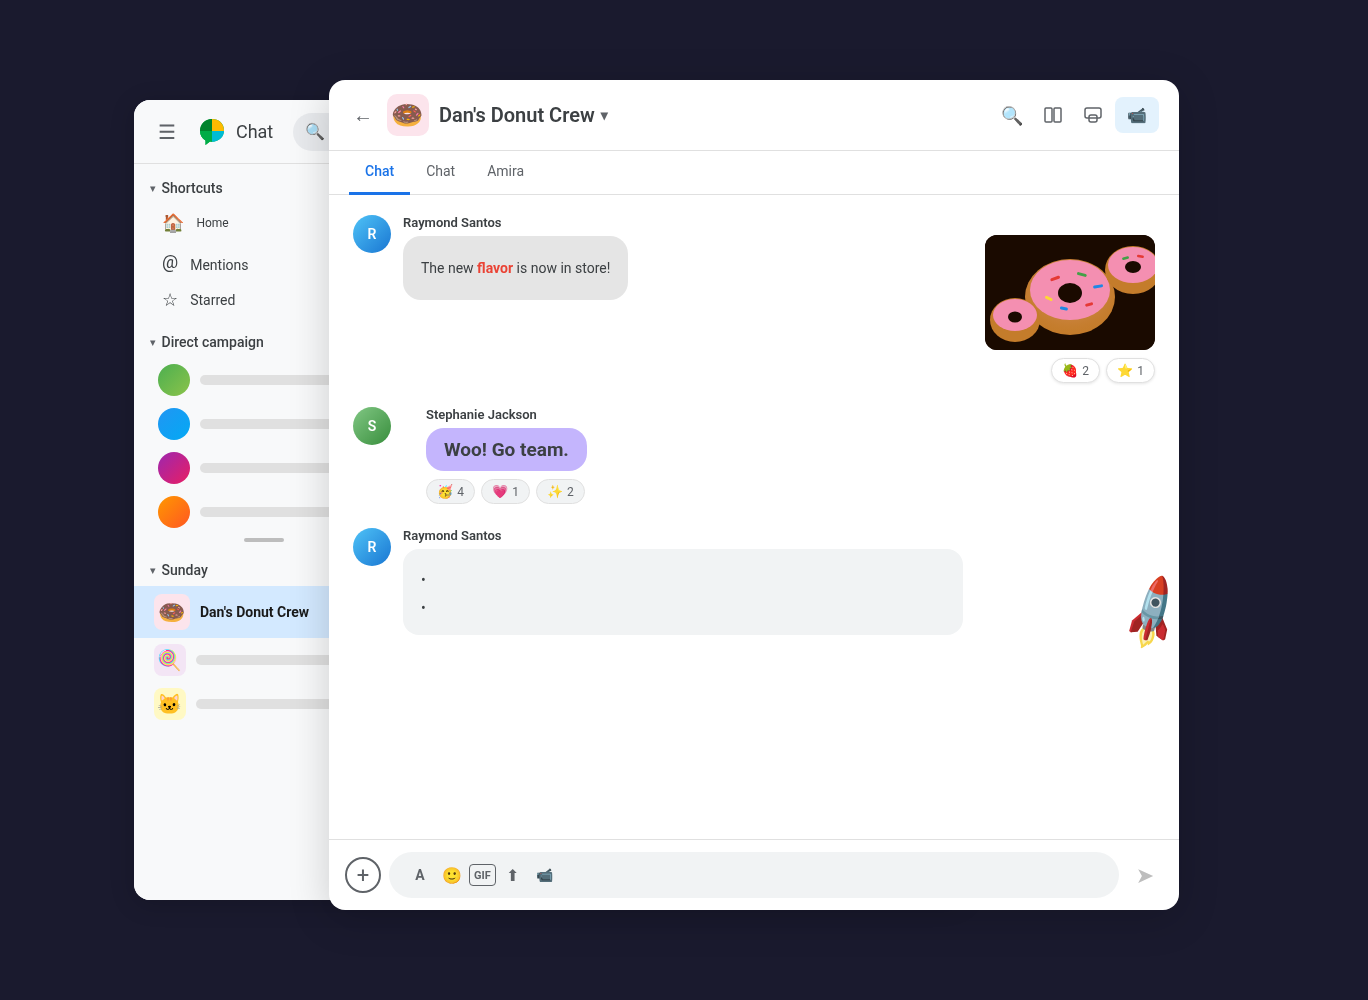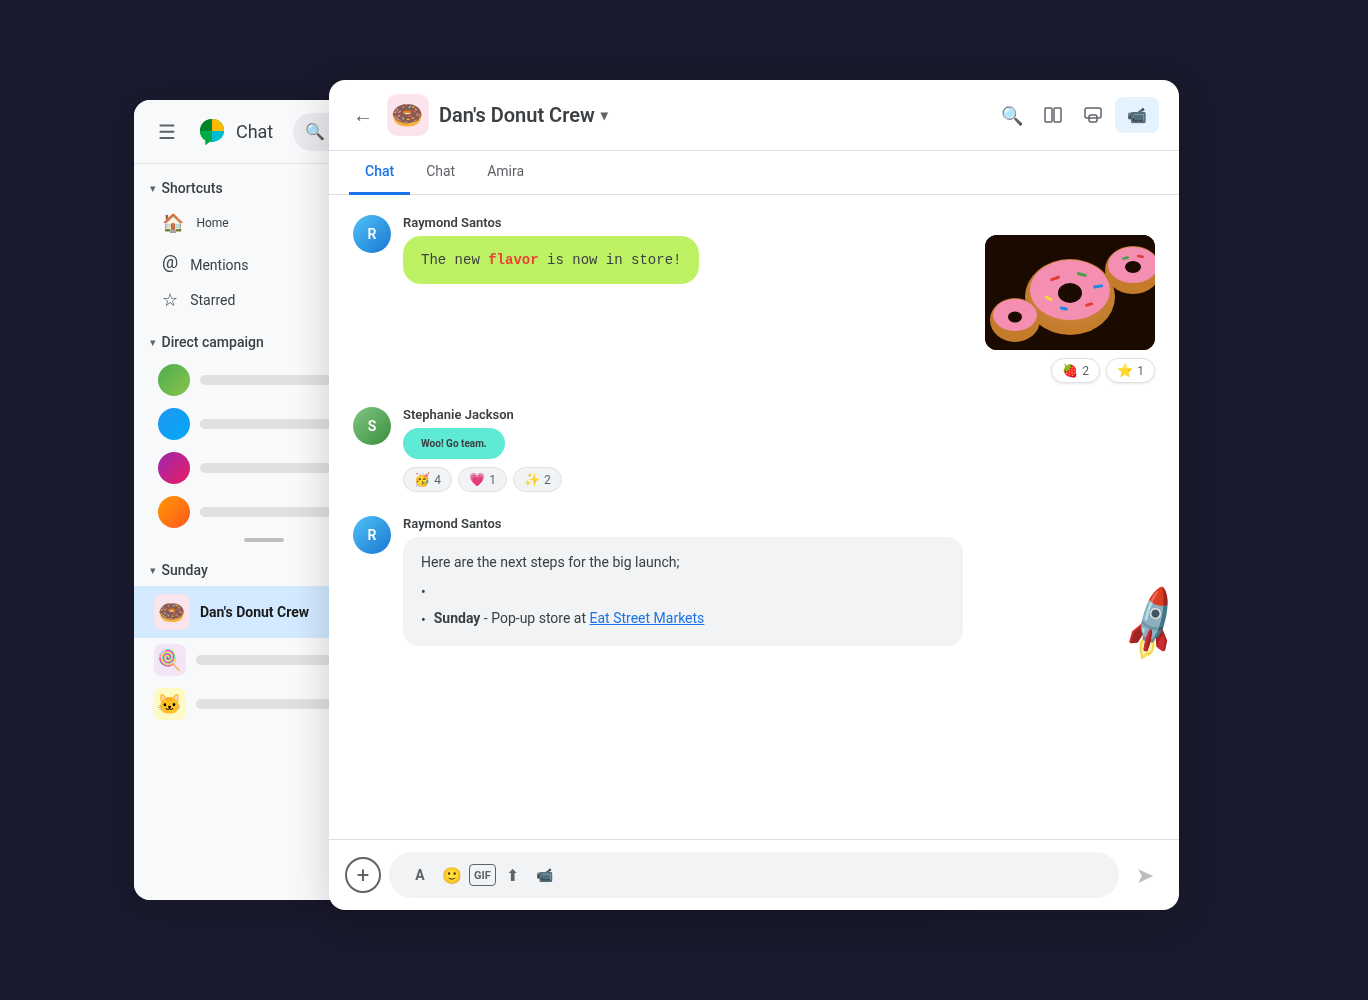--- a/index.html
+++ b/index.html
@@ -289,21 +289,21 @@
       <div style="padding:12px 16px;font-size:14px;color:#5f6368;cursor:pointer;border-bottom:3px solid transparent;">Chat</div>
       <div style="padding:12px 16px;font-size:14px;color:#5f6368;cursor:pointer;border-bottom:3px solid transparent;">Amira</div>
     </div>
 
     <div style="flex:1;overflow-y:auto;padding:20px 24px;display:flex;flex-direction:column;gap:24px;">
 
       <div style="display:flex;gap:12px;align-items:flex-start;">
         <div style="width:38px;height:38px;border-radius:50%;background:linear-gradient(135deg,#4fc3f7,#1976d2);flex-shrink:0;display:flex;align-items:center;justify-content:center;font-size:14px;color:#fff;font-weight:600;">R</div>
         <div style="flex:1;">
           <div style="font-size:13px;font-weight:600;color:#3c4043;margin-bottom:6px;">Raymond Santos</div>
-          <div style="background:#bef264;border-radius:18px;padding:16px 18px;font-size:14px;color:#3c4043;display:inline-block;font-family:Liberation Mono, monospace;">
+          <div style="background:#e5e5e5;border-radius:18px;padding:24px 18px;font-size:14px;color:#3c4043;display:inline-block;">
             The new <span style="color:#ea4335;font-weight:700;">flavor</span> is now in store!
           </div>
         </div>
         <div style="display:flex;flex-direction:column;gap:8px;flex-shrink:0;align-items:flex-end;margin-top:20px;">
 
           <div style="width:170px;height:115px;border-radius:12px;overflow:hidden;background:#1a0a00;flex-shrink:0;position:relative;">
             <svg width="170" height="115" viewBox="0 0 170 115">
 
               <rect width="170" height="115" fill="#1a0a00"></rect>
 
@@ -346,23 +346,23 @@
             <div style="background:#fff;border:1px solid #e0e0e0;border-radius:16px;padding:4px 10px;font-size:13px;display:flex;align-items:center;gap:4px;cursor:pointer;box-shadow:0 1px 3px rgba(0,0,0,0.1);">
               <span>⭐</span>
                 <span style="color:#5f6368;font-size:12px;">1</span>
             </div>
           </div>
         </div>
       </div>
 
       <div style="display:flex;gap:12px;align-items:flex-start;">
         <div style="width:38px;height:38px;border-radius:50%;background:linear-gradient(135deg,#81c784,#388e3c);flex-shrink:0;display:flex;align-items:center;justify-content:center;font-size:14px;color:#fff;font-weight:600;">S</div>
-        <div style="flex:1;">
+        <div style="flex:1;margin-left:23px;">
           <div style="font-size:13px;font-weight:600;color:#3c4043;margin-bottom:6px;">Stephanie Jackson</div>
-          <div style="background:#5eead4;border-radius:18px;padding:10px 18px;font-size:10px;font-weight:700;color:#3c4043;display:inline-block;">Woo! Go team.</div>
+          <div style="background:#c4b5fd;border-radius:18px;padding:10px 18px;font-size:19px;font-weight:700;color:#3c4043;display:inline-block;">Woo! Go team.</div>
           <div style="display:flex;gap:6px;margin-top:8px;">
             <div style="background:#f1f3f4;border:1px solid #e0e0e0;border-radius:16px;padding:4px 10px;font-size:13px;display:flex;align-items:center;gap:4px;cursor:pointer;">
               <span>🥳</span>
                 <span style="color:#5f6368;font-size:12px;">4</span>
             </div>
             <div style="background:#f1f3f4;border:1px solid #e0e0e0;border-radius:16px;padding:4px 10px;font-size:13px;display:flex;align-items:center;gap:4px;cursor:pointer;">
               <span>💗</span>
                 <span style="color:#5f6368;font-size:12px;">1</span>
             </div>
             <div style="background:#f1f3f4;border:1px solid #e0e0e0;border-radius:16px;padding:4px 10px;font-size:13px;display:flex;align-items:center;gap:4px;cursor:pointer;">
@@ -371,27 +371,25 @@
             </div>
           </div>
         </div>
       </div>
 
       <div style="display:flex;gap:12px;align-items:flex-start;position:relative;">
         <div style="width:38px;height:38px;border-radius:50%;background:linear-gradient(135deg,#4fc3f7,#1976d2);flex-shrink:0;display:flex;align-items:center;justify-content:center;font-size:14px;color:#fff;font-weight:600;">R</div>
         <div style="flex:1;">
           <div style="font-size:13px;font-weight:600;color:#3c4043;margin-bottom:6px;">Raymond Santos</div>
           <div style="background:#f1f3f4;border-radius:16px;padding:14px 18px;font-size:14px;color:#3c4043;max-width:560px;line-height:1.7;">
-            <div>Here are the next steps for the big launch;</div>
             <div style="display:flex;align-items:flex-start;gap:8px;margin-top:4px;">
               <span style="margin-top:2px;">•</span>
             </div>
             <div style="display:flex;align-items:flex-start;gap:8px;margin-top:2px;">
               <span style="margin-top:2px;">•</span>
-              <span><strong>Sunday</strong> - Pop-up store at <a href="#" style="color:#1a73e8;text-decoration:underline;">Eat Street Markets</a></span>
             </div>
           </div>
         </div>
 
         <div style="position:absolute;right:-30px;bottom:-10px;font-size:52px;transform:rotate(-30deg);">🚀</div>
       </div>
 
     </div>
 
     <div style="padding:12px 16px;border-top:1px solid #e0e0e0;display:flex;align-items:center;gap:8px;flex-shrink:0;">

